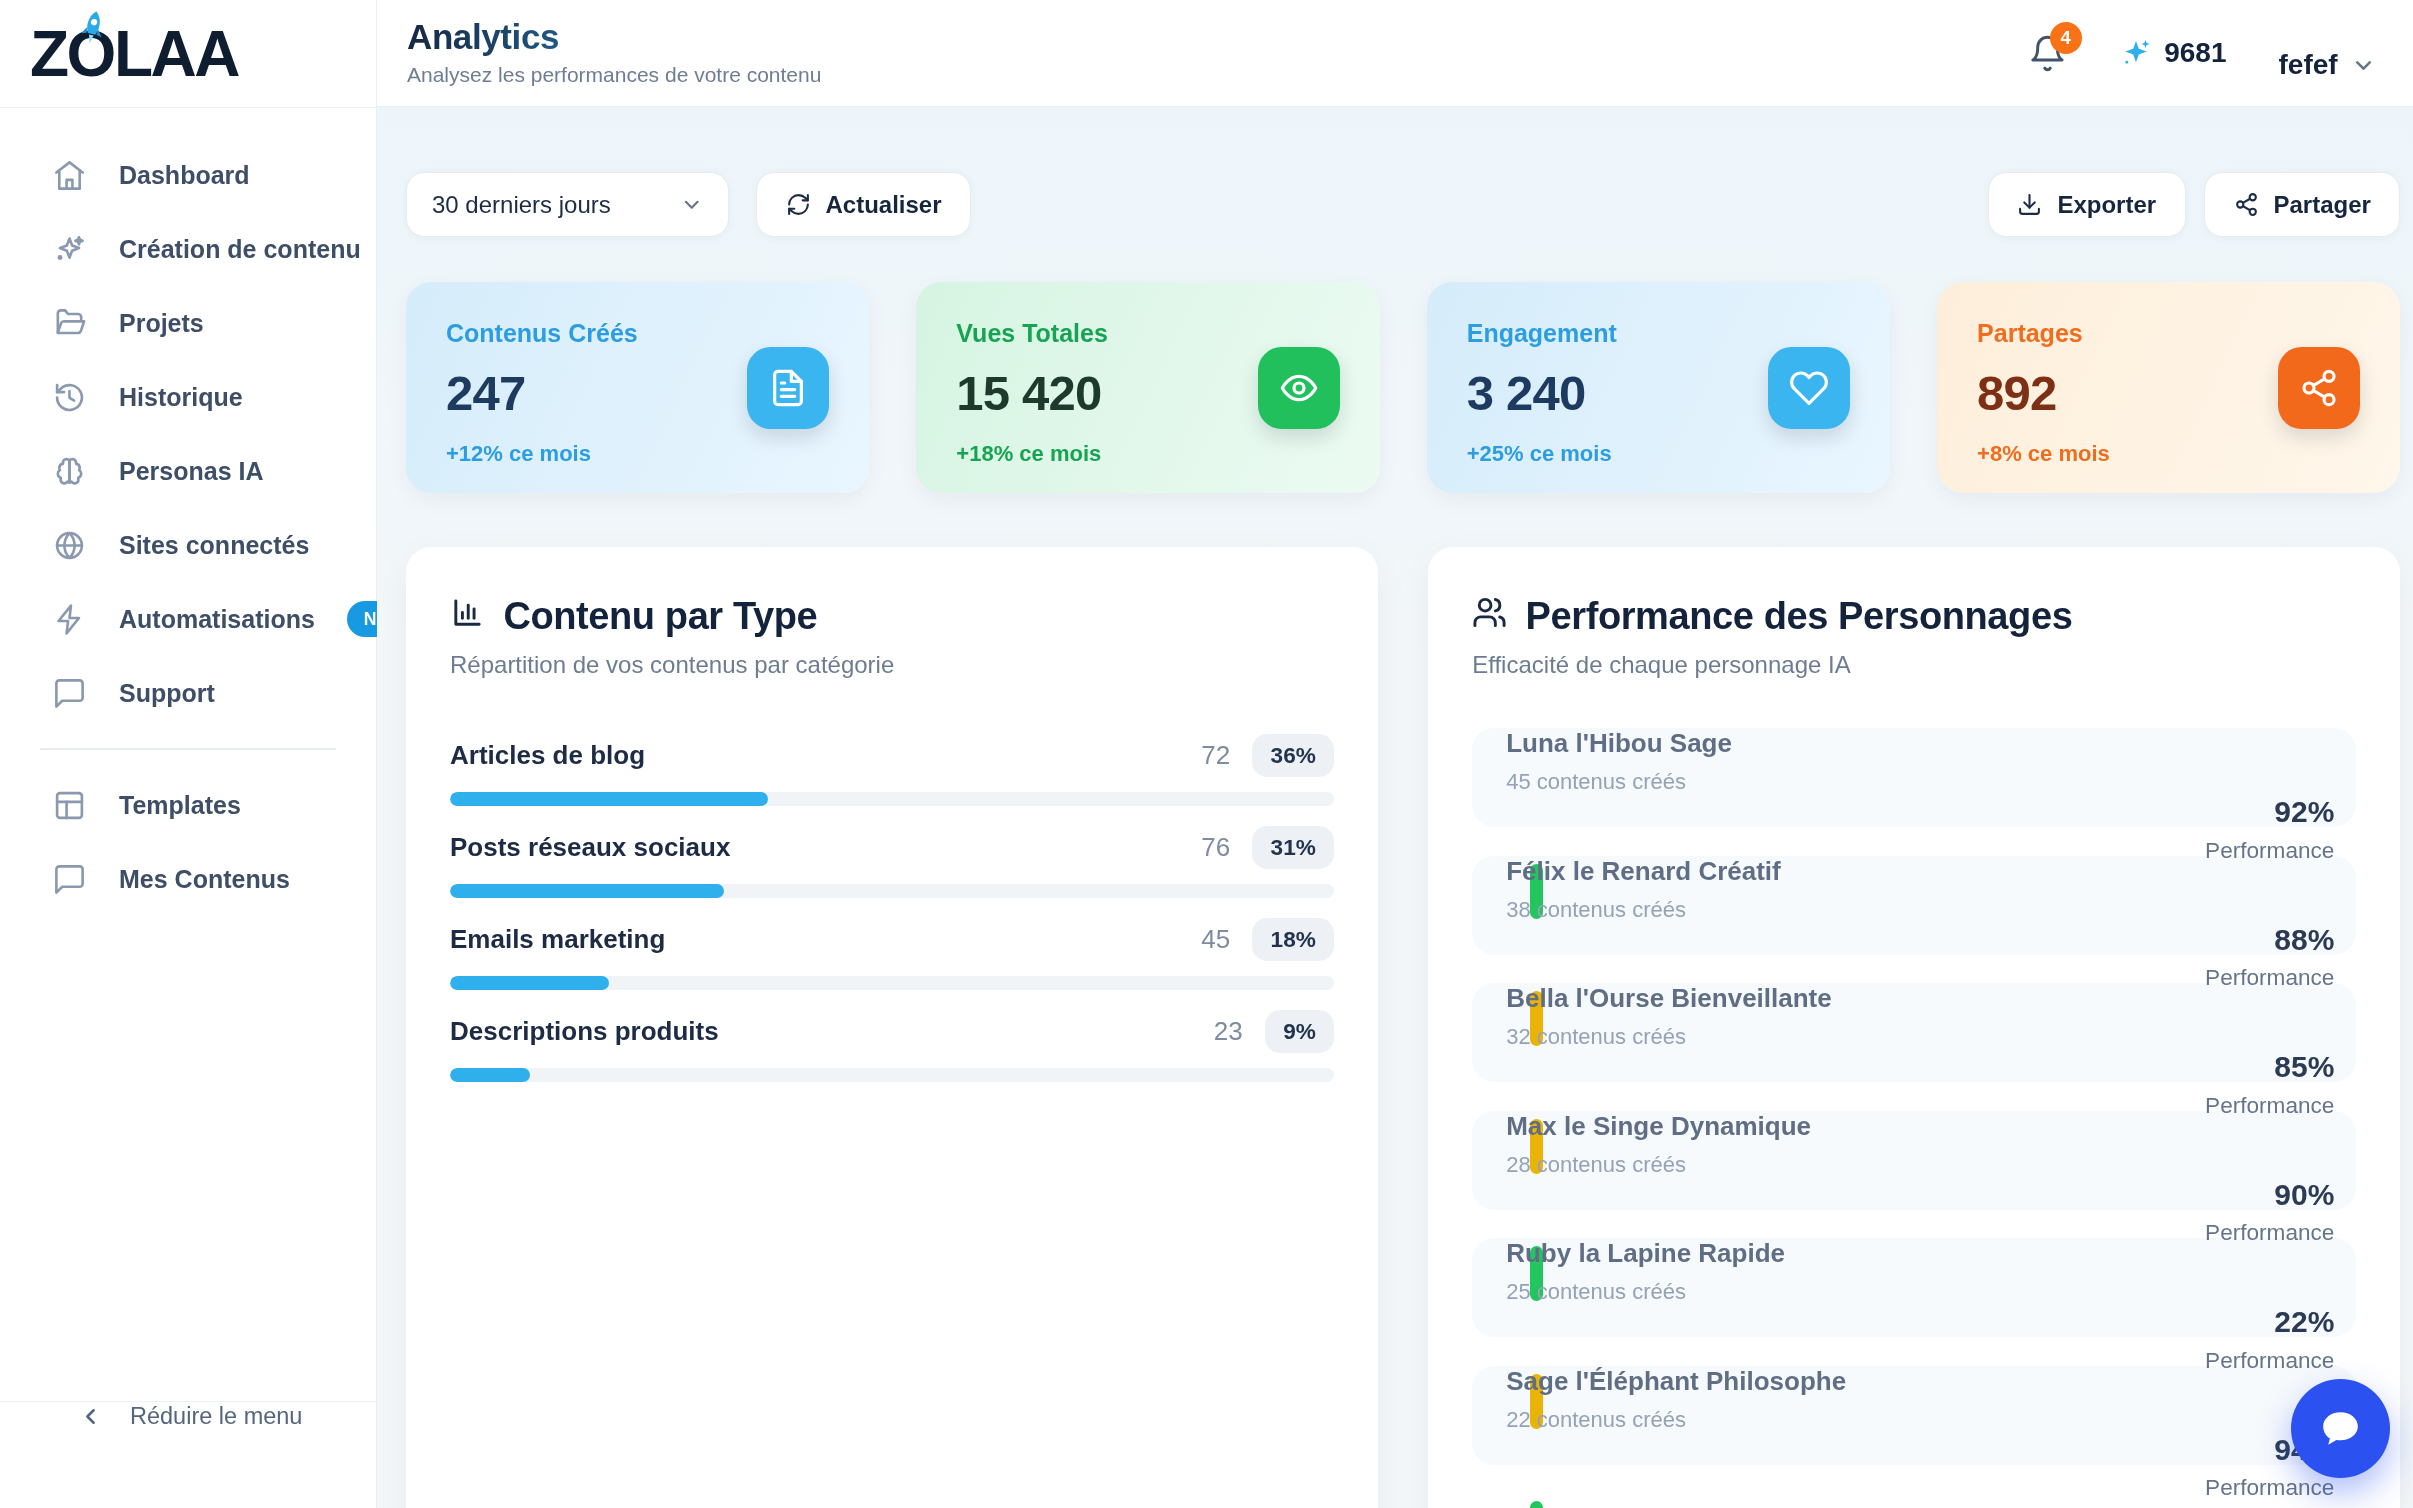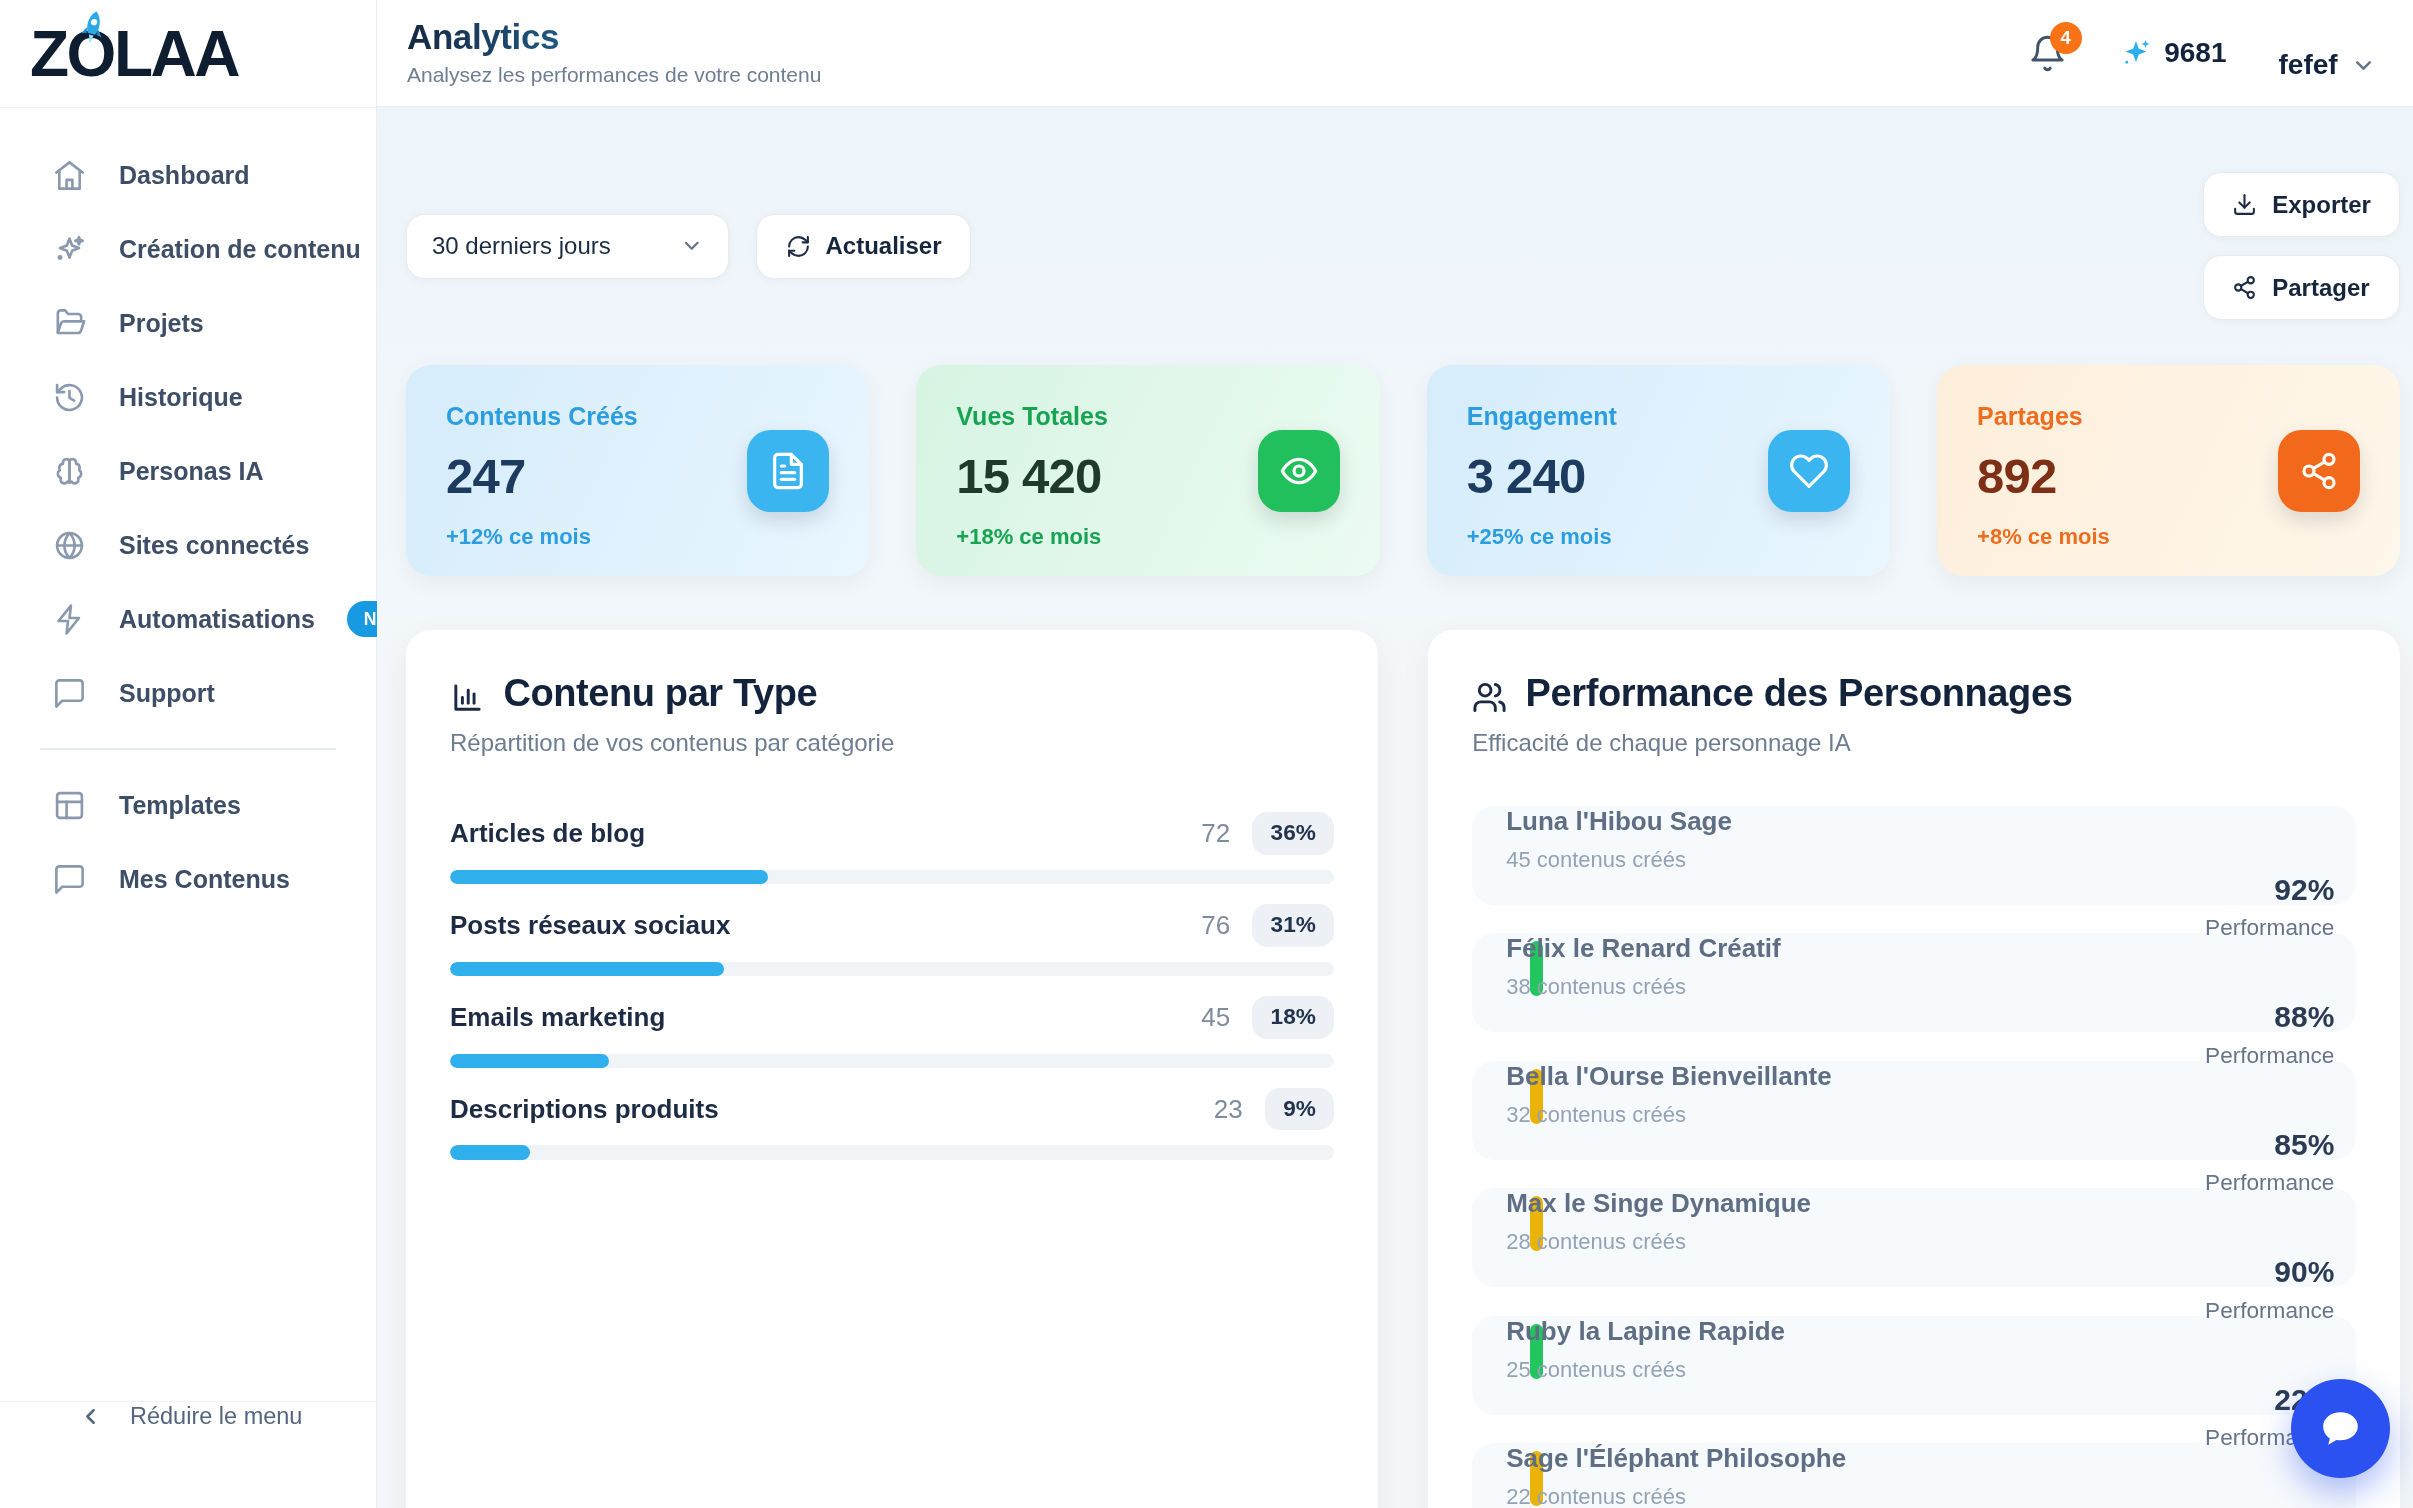--- a/index.html
+++ b/index.html
@@ -55,21 +55,21 @@
   .toolbar{display:flex;align-items:center;}
   .select{width:323px;height:65px;background:#fff;border:1.7px solid #e6ebf1;border-radius:18.4px;
           display:flex;align-items:center;padding:0 25px;font-size:24px;color:#1d2c44;
           font-weight:500;box-sizing:border-box;box-shadow:0 1.7px 8.4px rgba(15,23,42,.04);cursor:pointer;}
   .select .i{margin-left:auto;width:23.5px;height:23.5px;color:#64748b;display:flex;}
   .btn{height:65px;background:#fff;border:1.7px solid #e6ebf1;border-radius:18.4px;display:flex;
        align-items:center;gap:15px;padding:0 28.5px;font-size:24px;font-weight:600;color:#16263d;
        font-family:inherit;cursor:pointer;box-shadow:0 1.7px 8.4px rgba(15,23,42,.04);}
   .btn .i{width:25px;height:25px;color:#1d2c44;display:flex;}
   .ml32{margin-left:27px;}
-  .toolbar-right{margin-left:auto;display:flex;gap:18.4px;flex-direction:column;}
+  .toolbar-right{margin-left:auto;display:flex;gap:18.4px;}
 
   
   .stats-row{display:flex;gap:47px;margin-top:45px;}
   .stat-card{flex:1;height:211px;border-radius:25px;position:relative;padding:37px 40px;
              box-sizing:border-box;box-shadow:0 6.7px 22px rgba(15,23,42,.05);}
   .s1,.s3{background:linear-gradient(115deg,#d5ecfa 0%,#e9f6ff 100%);}
   .s2{background:linear-gradient(115deg,#d6f4e2 0%,#ecfbf2 100%);}
   .s4{background:linear-gradient(115deg,#fdeeda 0%,#fff7eb 100%);border-radius:27px;}
   .stat-label{font-size:25px;font-weight:600;}
   .stat-value{font-size:49px;font-weight:800;margin-top:17px;letter-spacing:-0.8px;}
@@ -82,21 +82,21 @@
   .s4 .stat-value{color:#7d3015;}
   .stat-tile{position:absolute;right:40px;top:50%;transform:translateY(-50%);width:82px;height:82px;
              border-radius:23.5px;display:flex;align-items:center;justify-content:center;color:#fff;
              box-shadow:0 8.4px 20px rgba(15,23,42,.14);}
   .stat-tile svg{width:40px;height:40px;}
 
   
   .panels{display:flex;gap:50px;margin-top:54px;height:1006px;}
   .panel{flex:1;background:#fff;border-radius:25px;padding:42px 44px;box-sizing:border-box;
          box-shadow:0 10px 34px rgba(15,23,42,.05);overflow:hidden;}
-  .panel-head{display:flex;align-items:flex-end;gap:18.4px;}
+  .panel-head{display:flex;align-items:flex-start;gap:18.4px;margin-top:6px;}
   .panel-head .i{width:35px;height:35px;color:#1b2a42;display:flex;flex:none;}
   .panel-title{font-size:38px;font-weight:800;color:#14233c;letter-spacing:-0.4px;margin:0;}
   .panel-sub{font-size:24px;color:#6d7c92;margin-top:13.4px;}
 
   
   .c-rows{margin-top:55px;}
   .c-row{margin-bottom:20px;}
   .c-head{display:flex;align-items:center;}
   .c-label{font-size:26px;font-weight:600;color:#1d2c44;}
   .c-count{margin-left:auto;font-size:26px;color:#7e8ba0;}

